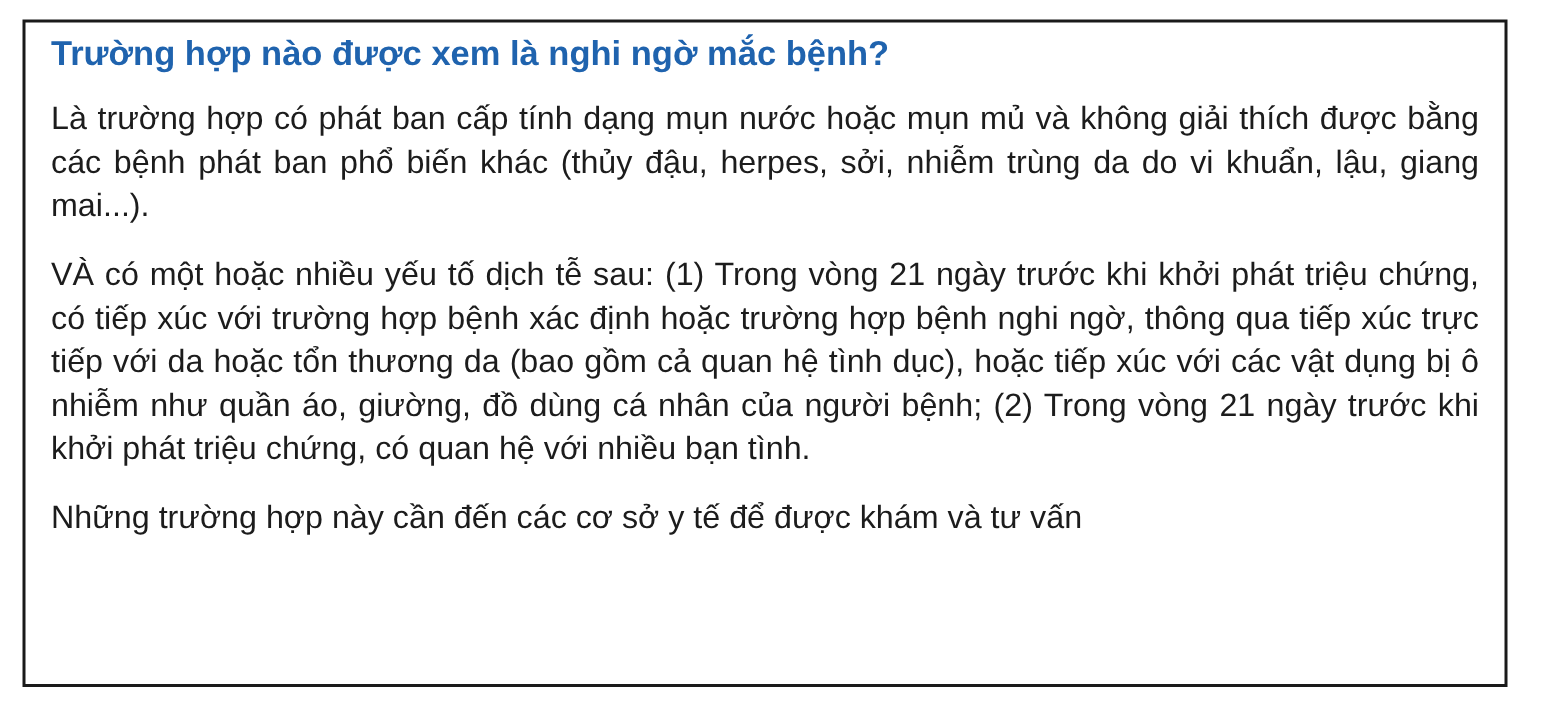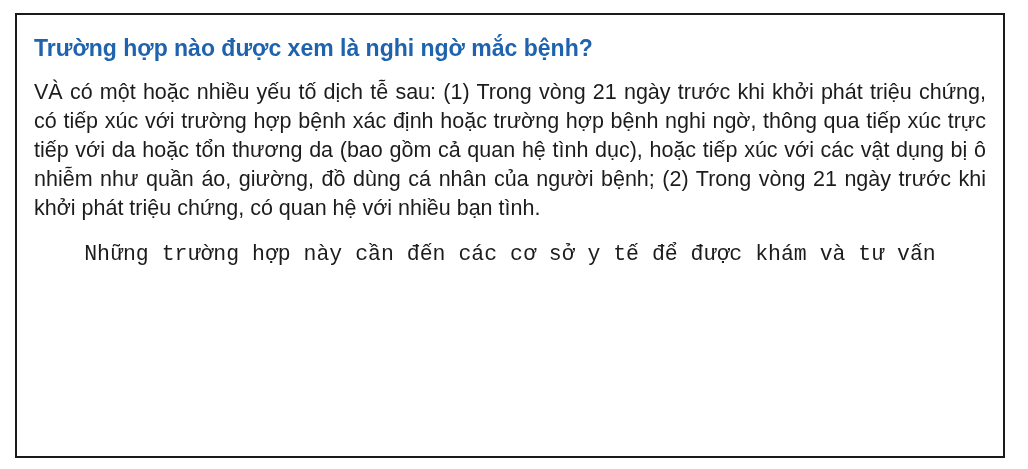--- a/index.html
+++ b/index.html
@@ -13,44 +13,44 @@
   }
   .info-box {
     position: absolute;
     left: 15px;
     top: 13px;
     width: 990px;
     height: 445px;
     box-sizing: border-box;
     border: 2px solid var(--border-color, #1a1a1a);
     background: var(--bg-color, #ffffff);
-    padding: 18px 17px 0 17px;
+    padding: 5px 17px 0 17px;
   }
   .box-title {
     margin: 0 0 15px 0;
     font-size: 23px;
     line-height: 30px;
     font-weight: bold;
     color: var(--title-color, #1f63ae);
     text-align: left;
   }
   .box-paragraph {
     margin: 0 0 17px 0;
     font-size: 21.5px;
     line-height: 29px;
     color: var(--text-color, #1c1c1c);
     text-align: justify;
     text-justify: inter-word;
   }
   .box-paragraph.last {
-    text-align: center;
+    text-align: left;
     margin-bottom: 0;
-    font-family: Liberation Mono, monospace;
   }
 </style>
 </head>
 <body>
 
 <div class="info-box">
   <h2 class="box-title">Trường hợp nào được xem là nghi ngờ mắc bệnh?</h2>
+  <p class="box-paragraph">Là trường hợp có phát ban cấp tính dạng mụn nước hoặc mụn mủ và không giải thích được bằng các bệnh phát ban phổ biến khác (thủy đậu, herpes, sởi, nhiễm trùng da do vi khuẩn, lậu, giang mai...).</p>
   <p class="box-paragraph">VÀ có một hoặc nhiều yếu tố dịch tễ sau: (1) Trong vòng 21 ngày trước khi khởi phát triệu chứng, có tiếp xúc với trường hợp bệnh xác định hoặc trường hợp bệnh nghi ngờ, thông qua tiếp xúc trực tiếp với da hoặc tổn thương da (bao gồm cả quan hệ tình dục), hoặc tiếp xúc với các vật dụng bị ô nhiễm như quần áo, giường, đồ dùng cá nhân của người bệnh; (2) Trong vòng 21 ngày trước khi khởi phát triệu chứng, có quan hệ với nhiều bạn tình.</p>
   <p class="box-paragraph last">Những trường hợp này cần đến các cơ sở y tế để được khám và tư vấn</p>
 </div>
 
 </body></html>

